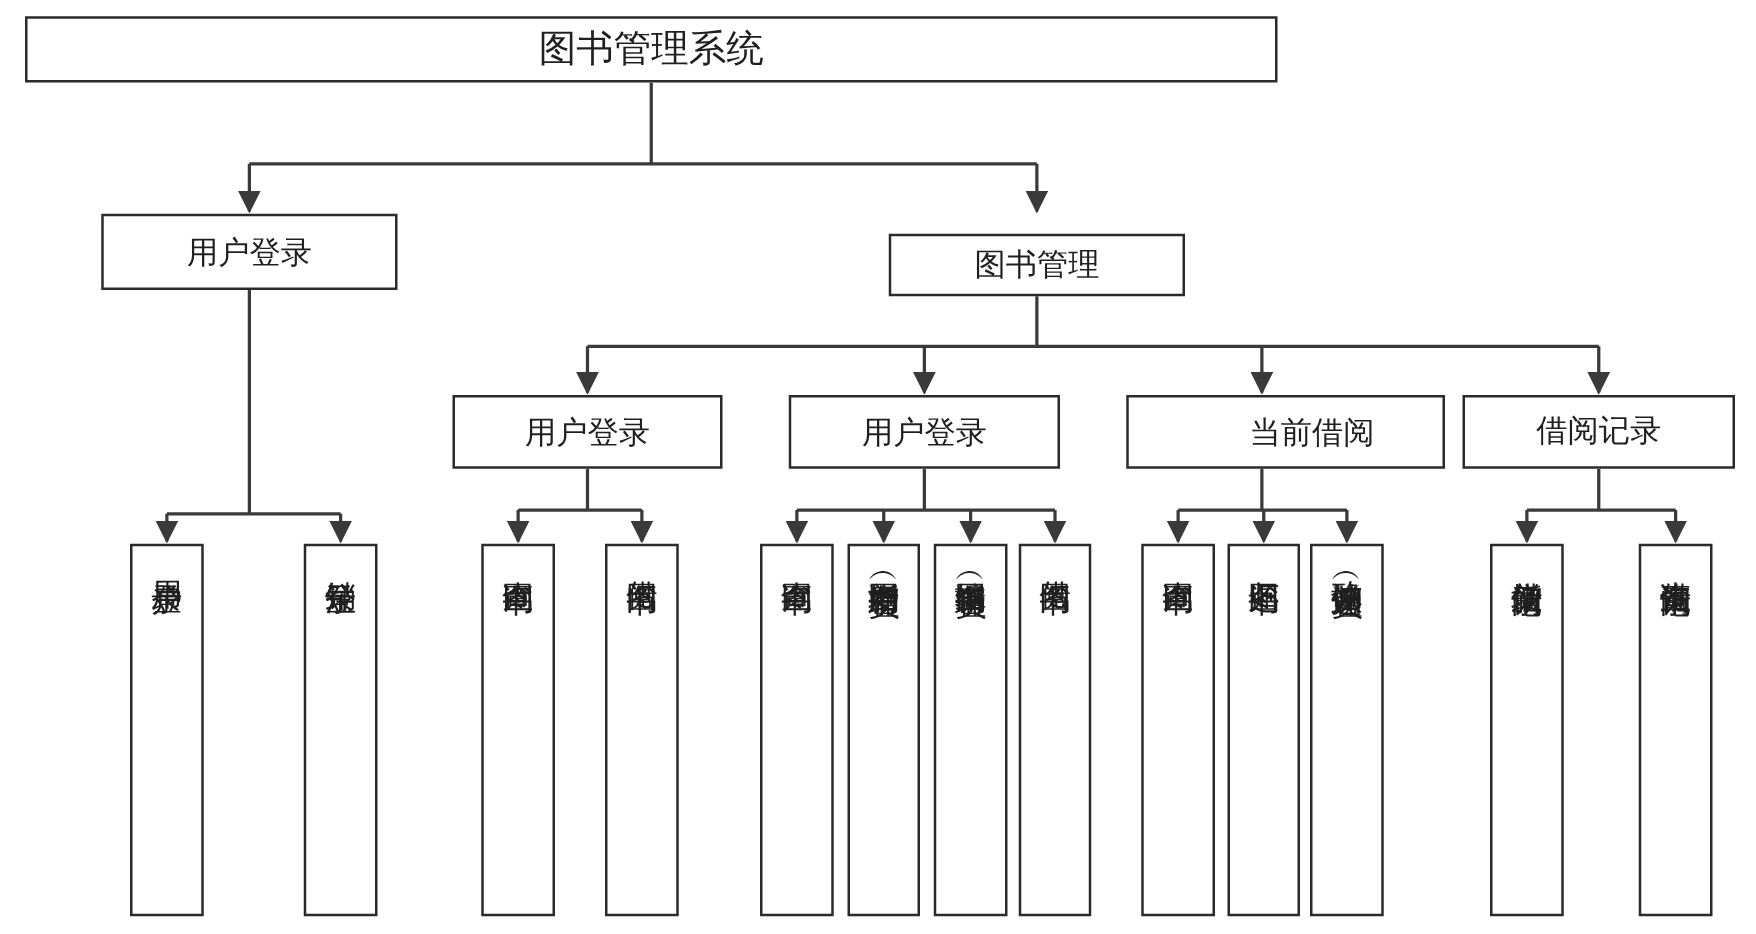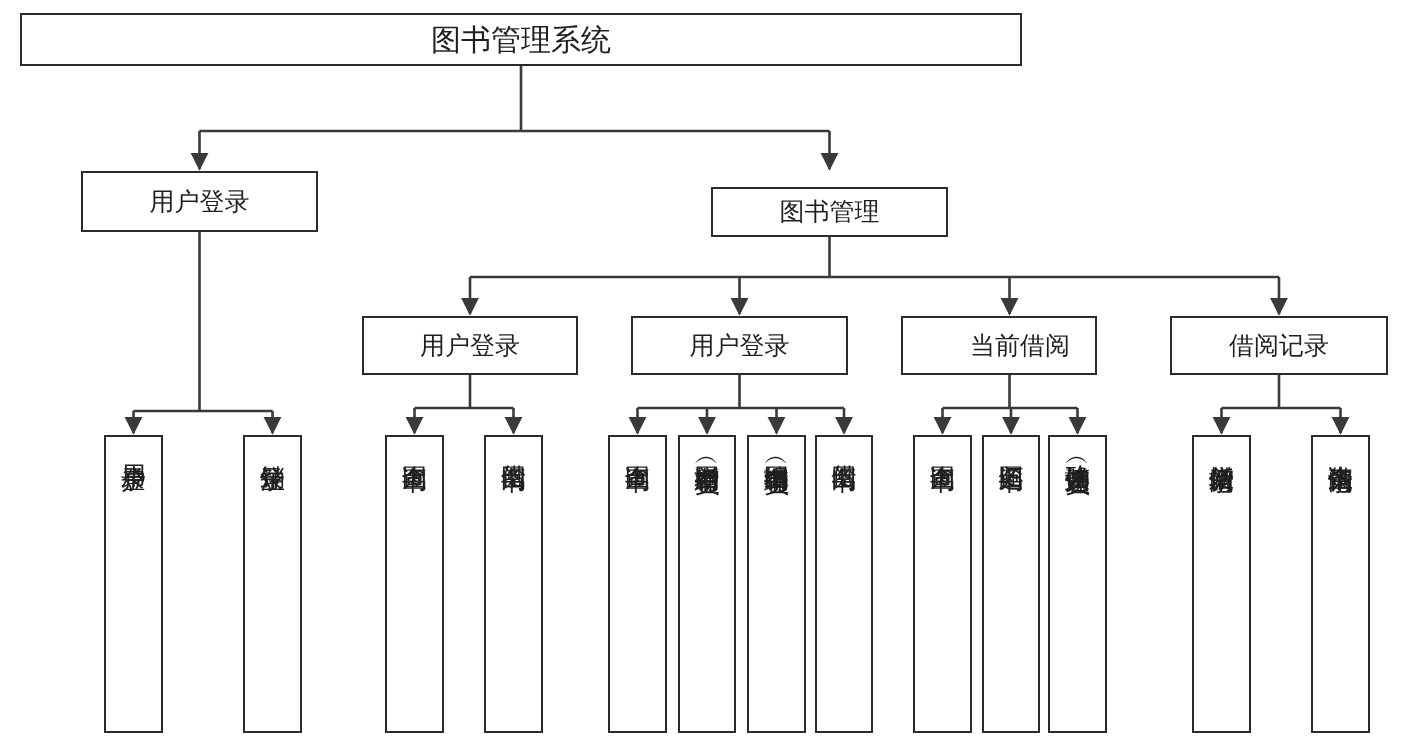--- a/index.html
+++ b/index.html
@@ -130,21 +130,21 @@
       </div>
       <div class="node h" style="left: 711px; top: 171px; width: 237px; height: 50px; border-color: rgb(43, 43, 43); background: rgb(255, 255, 255); margin-top: 16px;">
         <span class="node-label" style="color: rgb(31, 31, 31);">图书管理</span>
       </div>
       <div class="node h" style="left: 362px; top: 316px; width: 216px; height: 59px; border-color: rgb(43, 43, 43); background: rgb(255, 255, 255);">
         <span class="node-label" style="color: rgb(31, 31, 31);">用户登录</span>
       </div>
       <div class="node h" style="left: 631px; top: 316px; width: 217px; height: 59px; border-color: rgb(43, 43, 43); background: rgb(255, 255, 255);">
         <span class="node-label" style="color: rgb(31, 31, 31);">用户登录</span>
       </div>
-      <div class="node h" style="left: 901px; top: 316px; width: 196px; height: 59px; border-color: rgb(43, 43, 43); background: rgb(255, 255, 255); padding-left: 42px;">
+      <div class="node h" style="left: 901px; top: 316px; width: 255px; height: 59px; border-color: rgb(43, 43, 43); background: rgb(255, 255, 255); padding-left: 42px;">
         <span class="node-label" style="color: rgb(31, 31, 31);">当前借阅</span>
       </div>
       <div class="node h" style="left: 1170px; top: 316px; width: 218px; height: 59px; border-color: rgb(43, 43, 43); background: rgb(255, 255, 255);">
         <span class="node-label" style="color: rgb(31, 31, 31); font-family: Liberation Serif, serif;">借阅记录</span>
       </div>
       <div class="node v" style="left: 104px; top: 435px; width: 59px; height: 298px; border-color: rgb(43, 43, 43); background: rgb(255, 255, 255);">
         <span class="node-label" style="color: rgb(31, 31, 31);">用户登录</span>
       </div>
       <div class="node v" style="left: 243px; top: 435px; width: 59px; height: 298px; border-color: rgb(43, 43, 43); background: rgb(255, 255, 255);">
         <span class="node-label" style="color: rgb(31, 31, 31);">注销登录</span>

